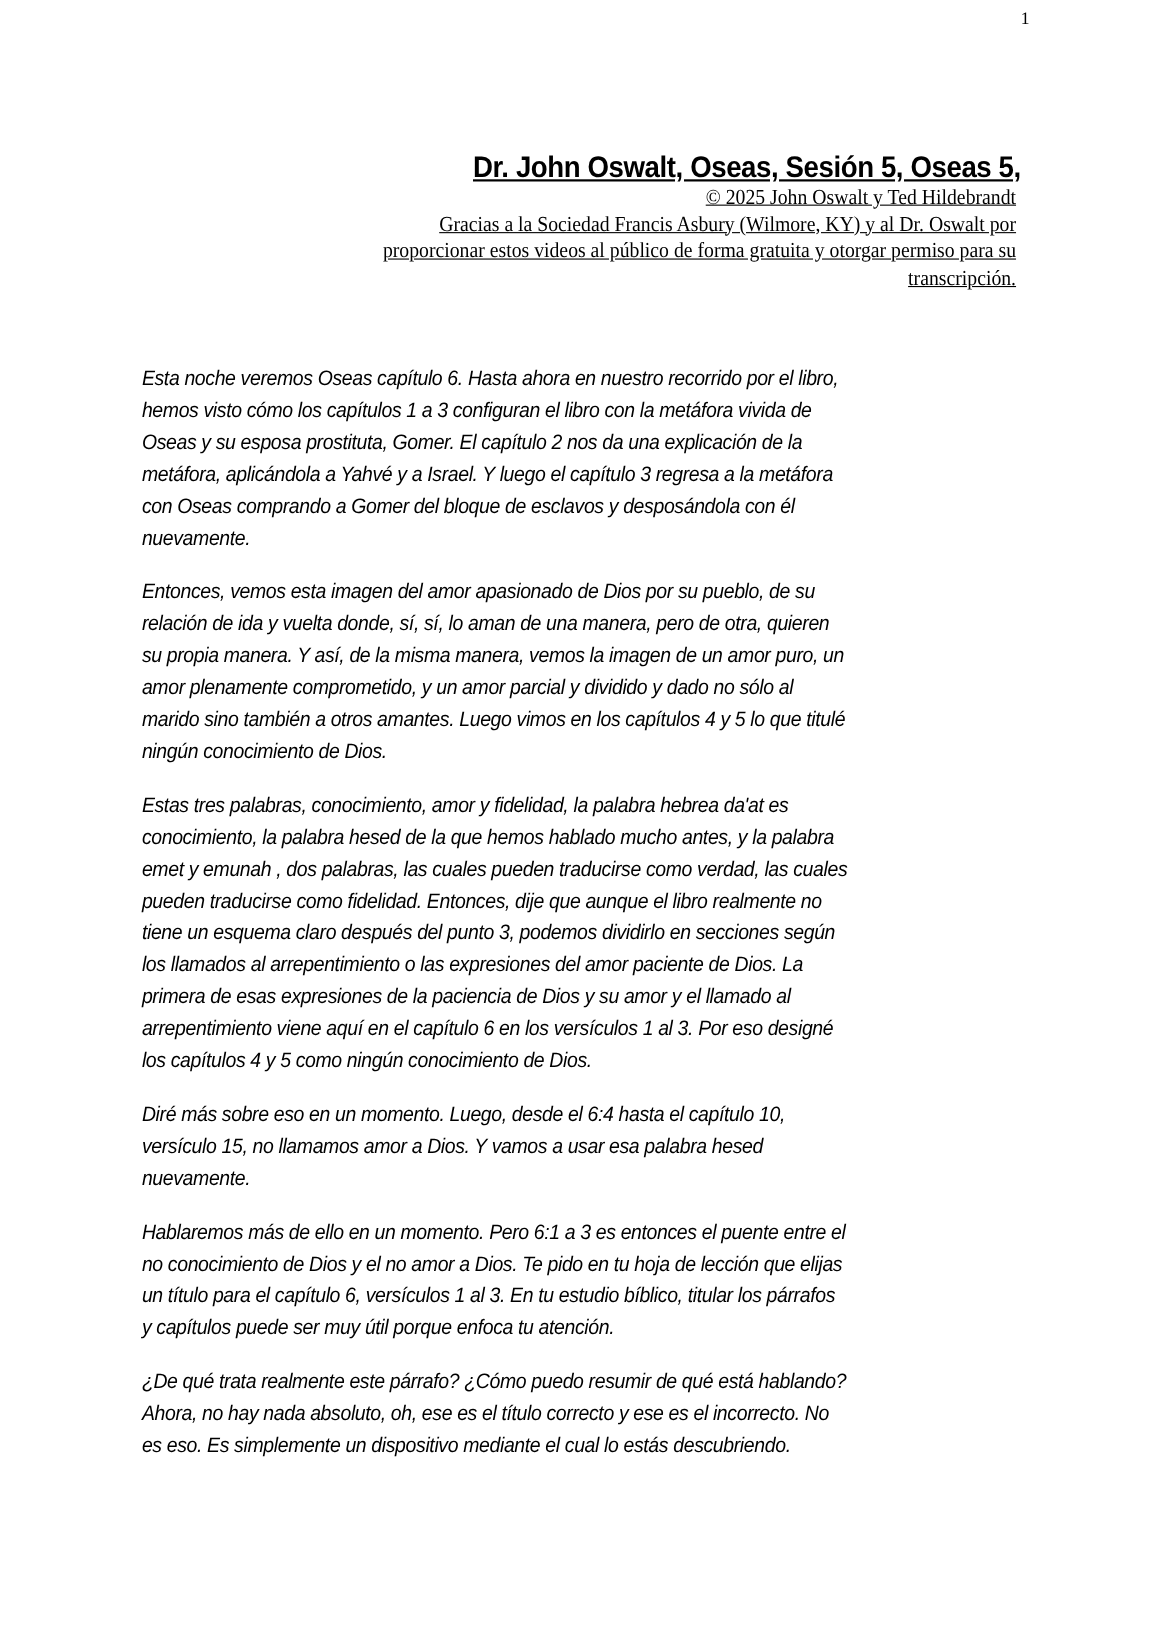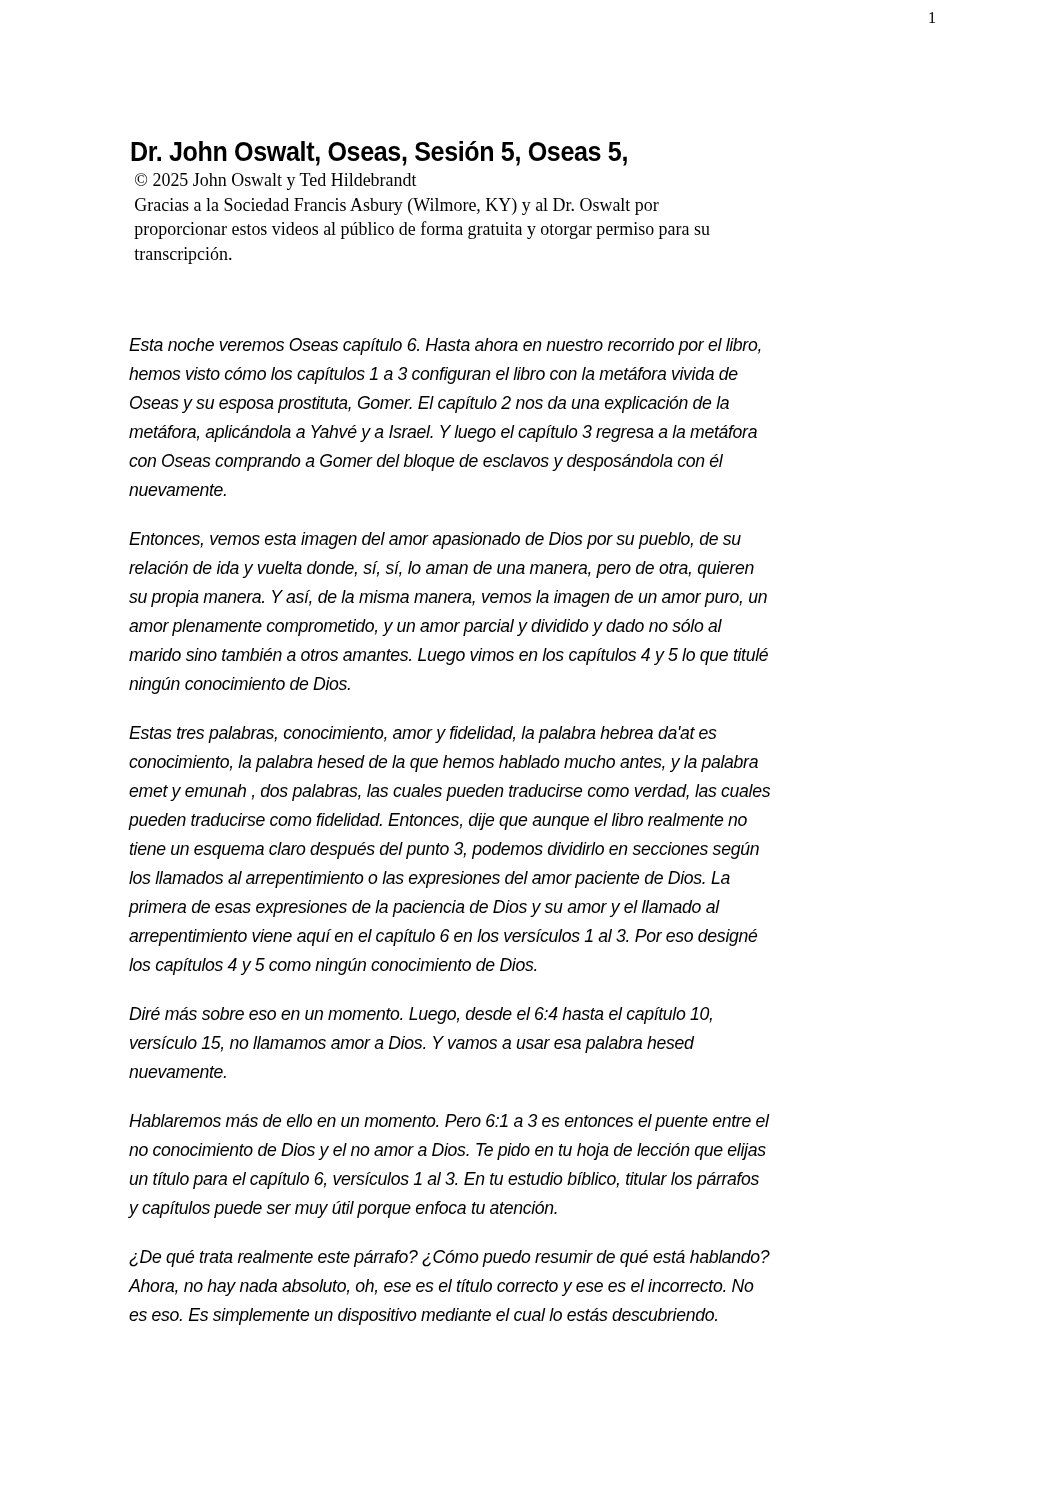--- a/index.html
+++ b/index.html
@@ -1,21 +1,21 @@
 <!DOCTYPE html>
 <html><head>
 <meta charset="utf-8">
 <style>
   html, body { margin: 0; padding: 0; background: #ffffff; }
   body { width: 1058px; height: 1497px; position: relative; overflow: hidden; color: #000; }
   .page-number {
     position: absolute; top: 9px; left: 922px; width: 14px;
     font-family: "Liberation Serif", serif; font-size: 16px; line-height: 18px; text-align: right;
   }
-  .header { position: absolute; top: 136px; left: 100px; width: 858px; text-align: left; }
+  .header { position: absolute; top: 136px; left: 100px; width: 858px; text-align: right; text-decoration: underline; }
   .title {
     font-family: "Liberation Sans", sans-serif; font-weight: bold; font-size: 27px;
     line-height: 32px; margin: 0; letter-spacing: -0.4px; transform: scaleX(0.93);
   }
   .sub {
     font-family: "Liberation Serif", serif; font-size: 19.5px; line-height: 24.5px; margin: 0;
     transform: scaleX(0.92);
   }
   .body { position: absolute; left: 129px; top: 330px; width: 810px; }
   .para { margin: 0 0 20px 0; font-style: italic; }

